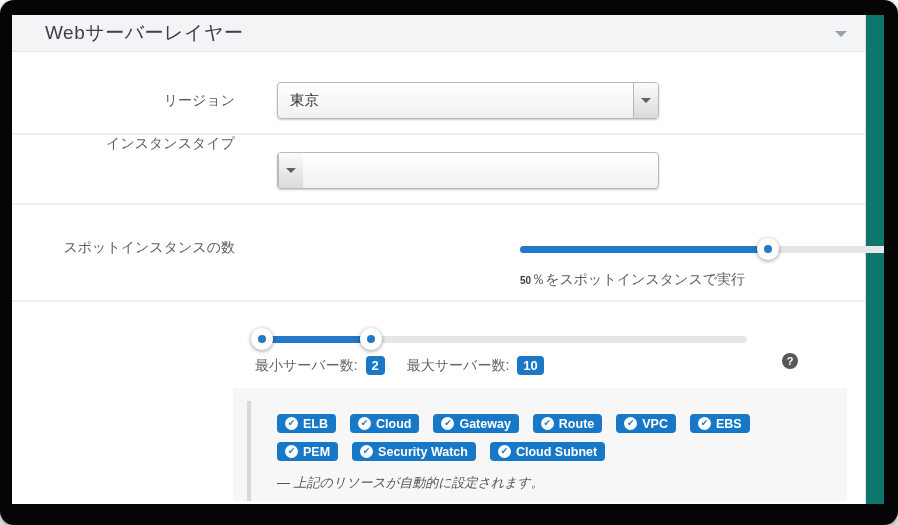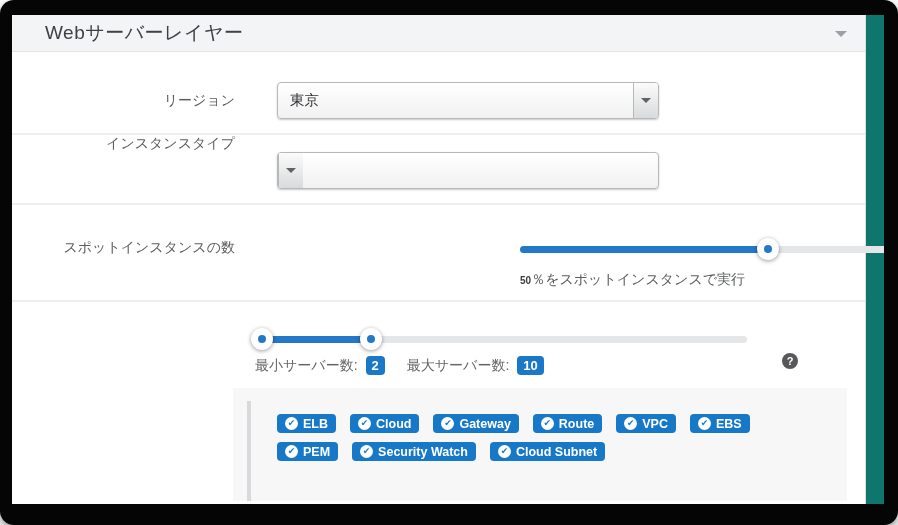--- a/index.html
+++ b/index.html
@@ -196,18 +196,19 @@
               </span>
             <span class="rbadge">
                 <span class="chk">✔</span>
                 <span>Security Watch</span>
               </span>
             <span class="rbadge">
                 <span class="chk">✔</span>
                 <span>Cloud Subnet</span>
               </span>
           </div>
+          <div class="note">— 上記のリソースが自動的に設定されます。</div>
         </div>
       </div>
 
     </div>
   </div>
 </div>
 
 </body></html>

